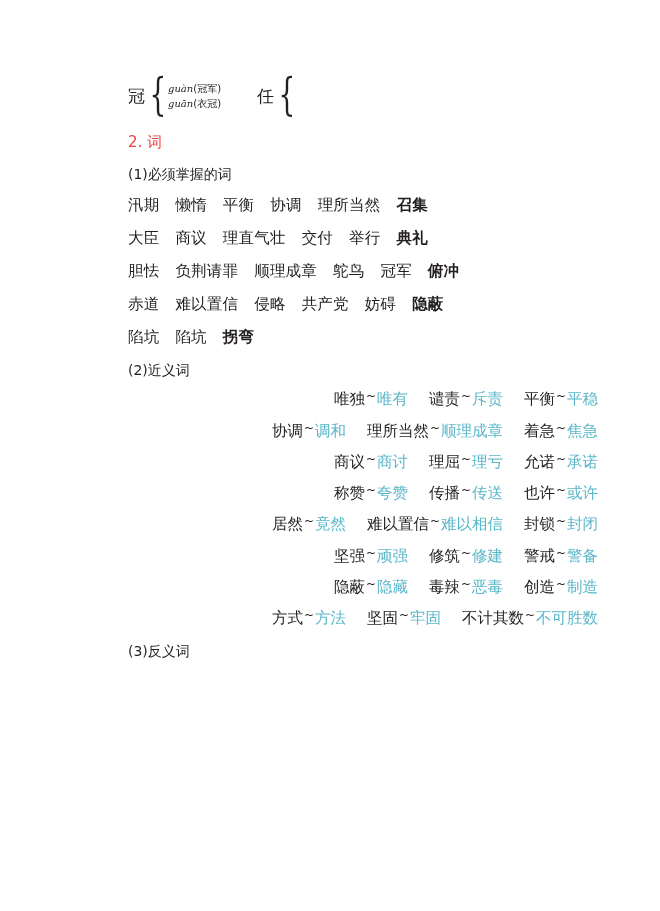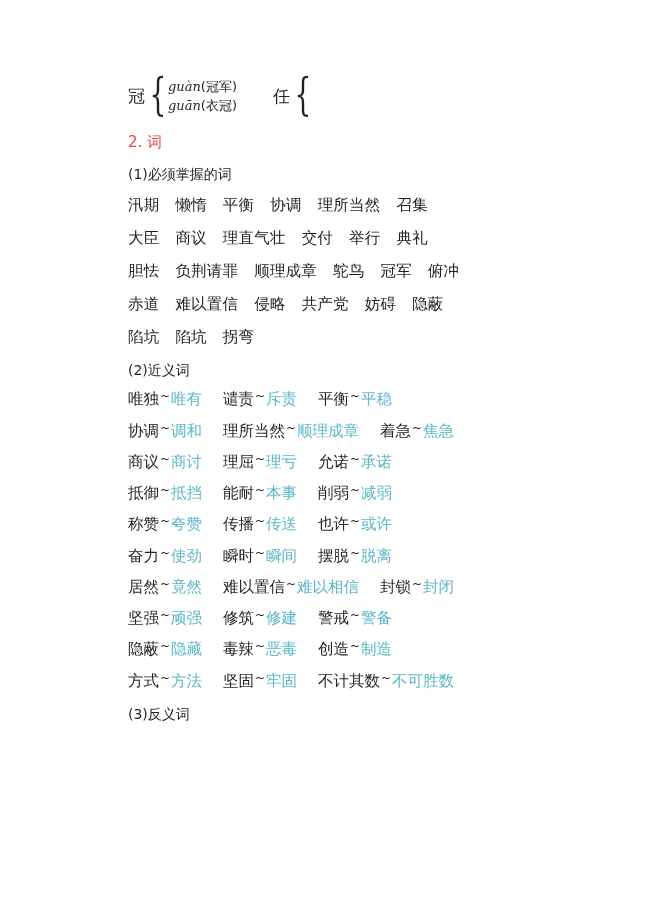--- a/index.html
+++ b/index.html
@@ -53,21 +53,21 @@
     margin: 0 -4px 0 -2px;
     font-family: "DejaVu Serif", serif;
     position: relative;
     top: -1px;
   }
   .brace-items {
     display: flex;
     flex-direction: column;
     justify-content: center;
     line-height: 1.5;
-    font-size: 13px;
+    font-size: 10px;
   }
   .brace-items span {
     white-space: nowrap;
   }
   .py {
     font-family: "DejaVu Serif", serif;
     font-style: italic;
   }
 
   
@@ -90,28 +90,30 @@
     line-height: 1.55;
     margin: 0 0 9px 0;
     white-space: nowrap;
     letter-spacing: 0.2px;
   }
   .word-row .w {
     margin-right: 16px;
   }
   .word-row .w:last-child {
     margin-right: 0;
+    font-weight: bold;
   }
 
   
   .syn-row {
     font-size: 15.5px;
     line-height: 1.5;
-    margin: 0 0 8px 0;
+    margin: 0 0 8px 13px;
     white-space: nowrap;
+    text-align: right;
   }
   .pair {
     margin-right: 16px;
     display: inline-block;
   }
   .pair:last-child {
     margin-right: 0;
   }
   .a {
     color: #231f20;
@@ -185,35 +187,25 @@
       <span class="pair"><span class="a">协调</span><span class="tilde">~</span><span class="b">调和</span></span>
       <span class="pair"><span class="a">理所当然</span><span class="tilde">~</span><span class="b">顺理成章</span></span>
       <span class="pair"><span class="a">着急</span><span class="tilde">~</span><span class="b">焦急</span></span>
     </div>
     <div class="syn-row">
       <span class="pair"><span class="a">商议</span><span class="tilde">~</span><span class="b">商讨</span></span>
       <span class="pair"><span class="a">理屈</span><span class="tilde">~</span><span class="b">理亏</span></span>
       <span class="pair"><span class="a">允诺</span><span class="tilde">~</span><span class="b">承诺</span></span>
     </div>
     <div class="syn-row">
-      <span class="pair"><span class="a">抵御</span><span class="tilde">~</span><span class="b">抵挡</span></span>
-      <span class="pair"><span class="a">能耐</span><span class="tilde">~</span><span class="b">本事</span></span>
-      <span class="pair"><span class="a">削弱</span><span class="tilde">~</span><span class="b">减弱</span></span>
-    </div>
-    <div class="syn-row">
       <span class="pair"><span class="a">称赞</span><span class="tilde">~</span><span class="b">夸赞</span></span>
       <span class="pair"><span class="a">传播</span><span class="tilde">~</span><span class="b">传送</span></span>
       <span class="pair"><span class="a">也许</span><span class="tilde">~</span><span class="b">或许</span></span>
     </div>
     <div class="syn-row">
-      <span class="pair"><span class="a">奋力</span><span class="tilde">~</span><span class="b">使劲</span></span>
-      <span class="pair"><span class="a">瞬时</span><span class="tilde">~</span><span class="b">瞬间</span></span>
-      <span class="pair"><span class="a">摆脱</span><span class="tilde">~</span><span class="b">脱离</span></span>
-    </div>
-    <div class="syn-row">
       <span class="pair"><span class="a">居然</span><span class="tilde">~</span><span class="b">竟然</span></span>
       <span class="pair"><span class="a">难以置信</span><span class="tilde">~</span><span class="b">难以相信</span></span>
       <span class="pair"><span class="a">封锁</span><span class="tilde">~</span><span class="b">封闭</span></span>
     </div>
     <div class="syn-row">
       <span class="pair"><span class="a">坚强</span><span class="tilde">~</span><span class="b">顽强</span></span>
       <span class="pair"><span class="a">修筑</span><span class="tilde">~</span><span class="b">修建</span></span>
       <span class="pair"><span class="a">警戒</span><span class="tilde">~</span><span class="b">警备</span></span>
     </div>
     <div class="syn-row">

